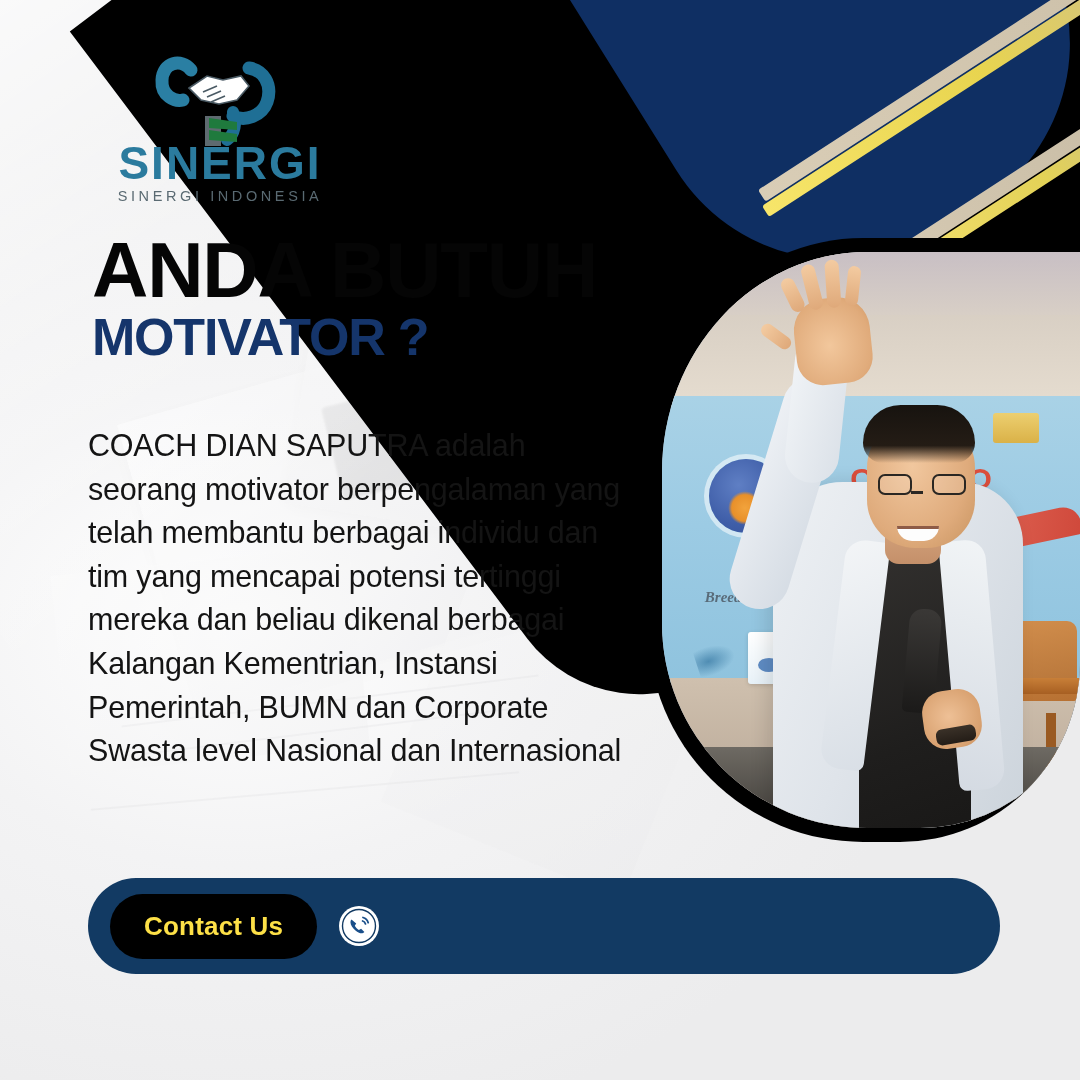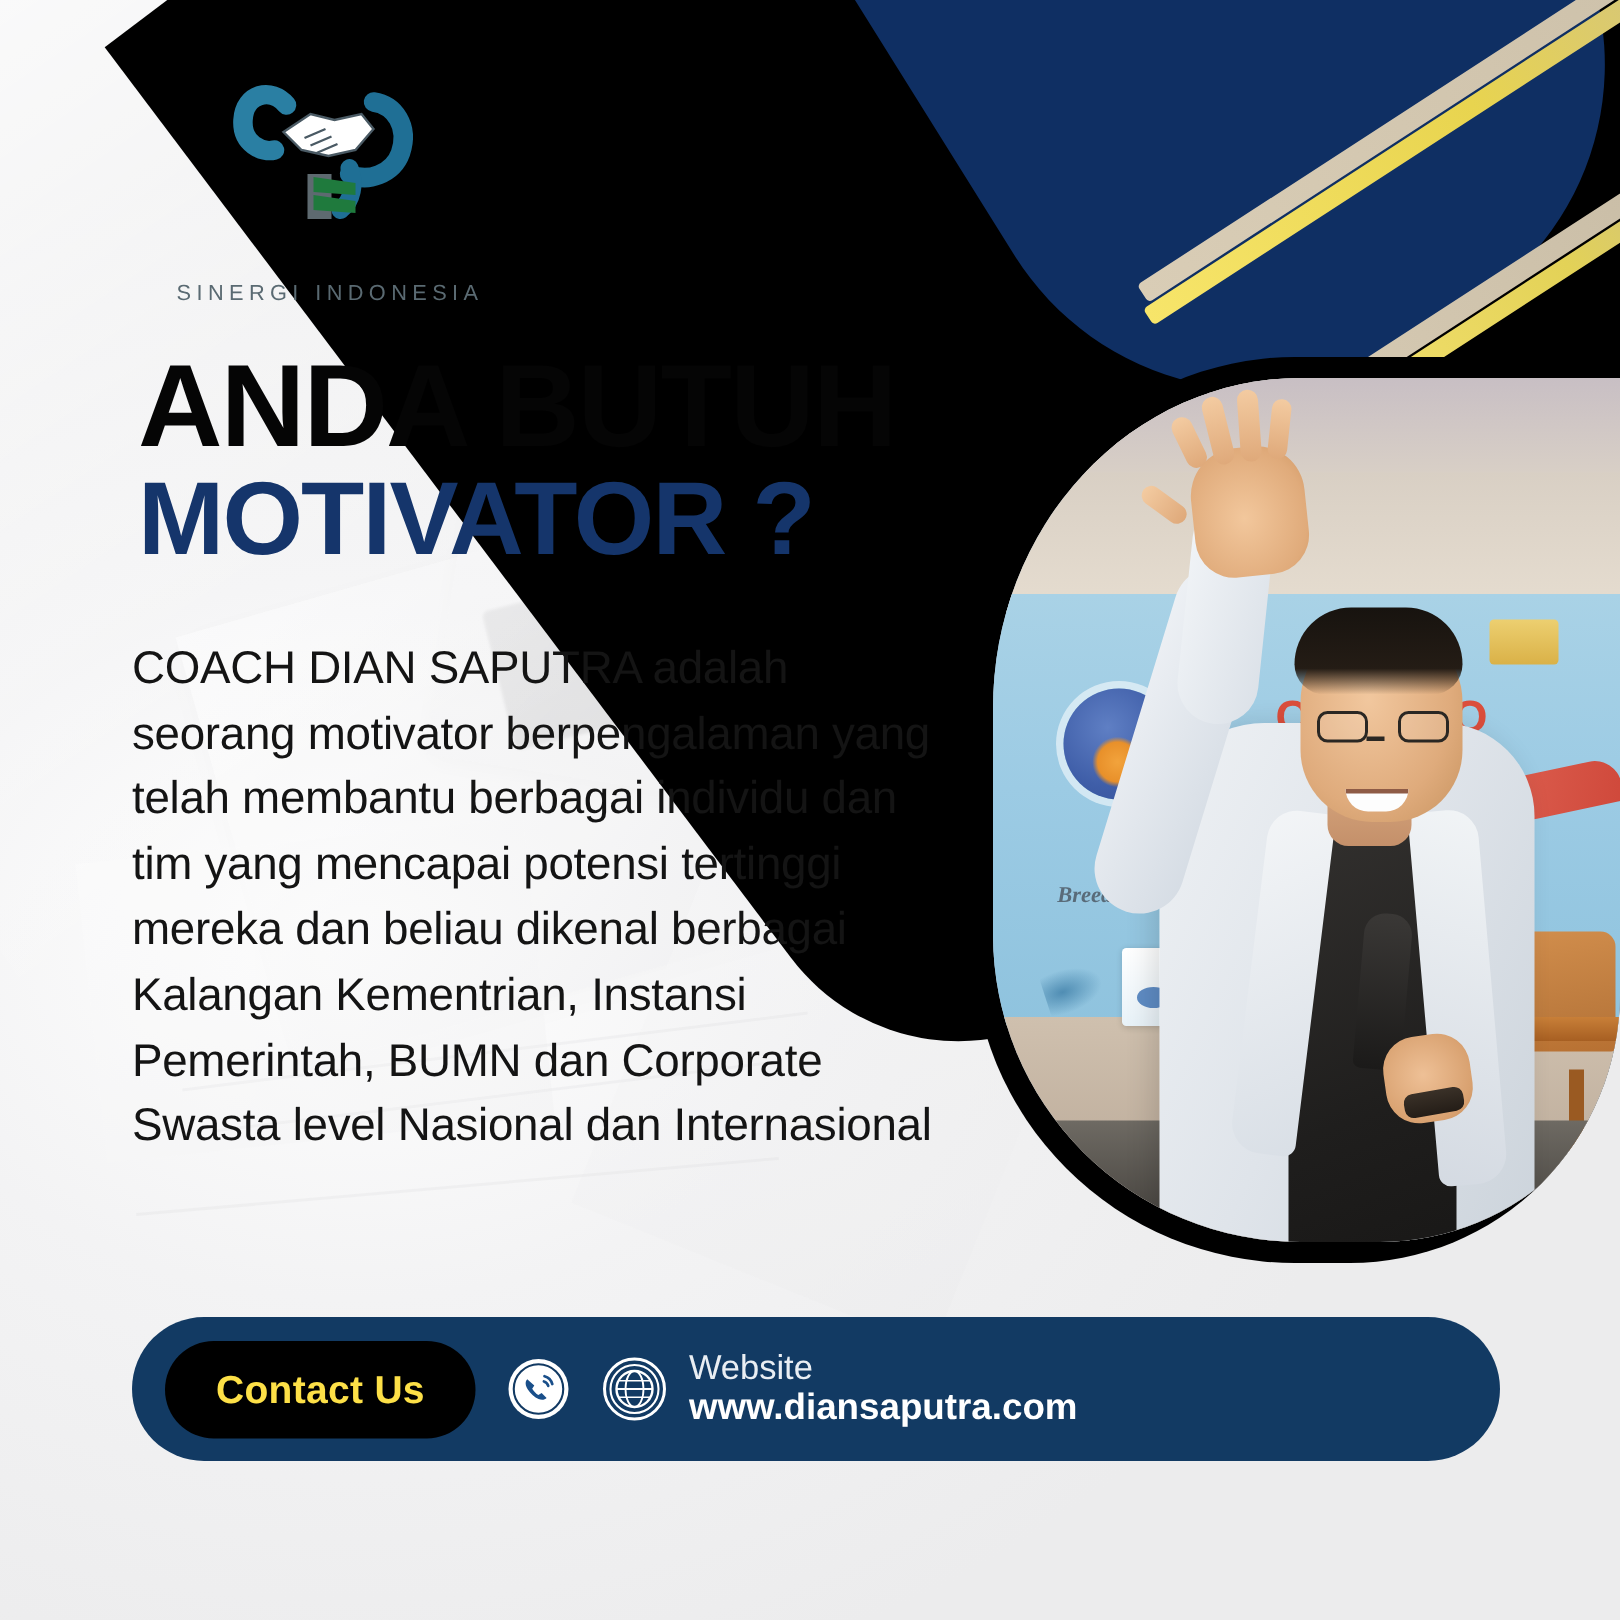--- a/index.html
+++ b/index.html
@@ -213,21 +213,21 @@
 
   
   .headline { position:absolute; left:92px; top:234px; width:600px; }
   .h-line1 {
     font-family:Liberation Sans, sans-serif;
     font-weight:700; font-size:78px; line-height:.93;
     letter-spacing:-1.2px; color:#050505; white-space:nowrap;
   }
   .h-line2 {
     font-family:"Liberation Sans", sans-serif;
-    font-weight:700; font-size:69px; line-height:1.02;
+    font-weight:700; font-size:52px; line-height:1.02;
     letter-spacing:-1.2px; color:#15356b; white-space:nowrap;
     margin-top:4px;
   }
 
   
   .body-copy {
     position:absolute; left:88px; top:424px; width:540px;
     font-family:"Liberation Sans", sans-serif;
     font-weight:400; font-size:30.5px; line-height:1.43;
     color:#141414; letter-spacing:-.2px;
@@ -364,20 +364,21 @@
           <path d="M44 36 L62 24 L78 28 L96 24 L104 34 L92 48 L74 52 L56 48 Z"></path>
           <path d="M58 40 L72 34 M62 45 L76 39 M66 50 L80 44"></path>
         </g>
         <rect x="60" y="64" width="16" height="30" fill="#5e6a70"></rect>
         <g fill="#1f7a3d">
           <polygon points="64,66 92,70 92,78 64,76"></polygon>
           <polygon points="64,78 92,82 92,90 64,88"></polygon>
         </g>
       </svg>
     </div>
+    <div class="logo-word">SINERGI</div>
     <div class="logo-sub">SINERGI INDONESIA</div>
   </div>
 
   <div class="headline">
     <div class="h-line1">ANDA BUTUH</div>
     <div class="h-line2">MOTIVATOR ?</div>
   </div>
 
   <div class="body-copy">COACH DIAN SAPUTRA adalah seorang motivator berpengalaman yang telah membantu berbagai individu dan tim yang mencapai potensi tertinggi mereka dan beliau dikenal berbagai Kalangan Kementrian, Instansi Pemerintah, BUMN dan Corporate Swasta level Nasional dan Internasional</div>
 
@@ -389,31 +390,15 @@
         <svg width="44" height="44" viewBox="0 0 44 44">
           <circle cx="22" cy="22" r="20" fill="#ffffff"></circle>
           <circle cx="22" cy="22" r="16.5" fill="none" stroke="#123a63" stroke-width="1.4"></circle>
           <path d="M14.5 15.5c-1.6 1.6-1.3 4.2.4 6.9 1.8 2.9 4.6 5.3 7.1 6.3 2.2.9 4.2.6 5.4-.7l-3.3-3.3-2.2 1.3c-1.4-.8-3.2-2.6-4.1-4.2l1.4-2.2z" fill="#1a4f8a"></path>
           <path d="M26 13.5a7.4 7.4 0 0 1 5.2 5.2" fill="none" stroke="#1a4f8a" stroke-width="1.8" stroke-linecap="round"></path>
           <path d="M25.6 17a4.3 4.3 0 0 1 2.9 2.9" fill="none" stroke="#1a4f8a" stroke-width="1.8" stroke-linecap="round"></path>
         </svg>
       </span>
     </div>
 
-    <div class="contact-item">
-      <span class="icon-circle">
-        <svg width="44" height="44" viewBox="0 0 44 44">
-          <circle cx="22" cy="22" r="20" fill="none" stroke="#ffffff" stroke-width="2"></circle>
-          <circle cx="22" cy="22" r="16" fill="none" stroke="#ffffff" stroke-width="1.4"></circle>
-          <circle cx="22" cy="22" r="12" fill="none" stroke="#ffffff" stroke-width="1.6"></circle>
-          <ellipse cx="22" cy="22" rx="6" ry="12" fill="none" stroke="#ffffff" stroke-width="1.2"></ellipse>
-          <line x1="10" y1="22" x2="34" y2="22" stroke="#ffffff" stroke-width="1.2"></line>
-          <path d="M11.6 16.5h20.8M11.6 27.5h20.8" fill="none" stroke="#ffffff" stroke-width="1.1"></path>
-        </svg>
-      </span>
-      <span class="contact-text">
-        <span class="ct-label">Website</span>
-        <span class="ct-value">www.diansaputra.com</span>
-      </span>
-    </div>
   </div>
 
 </div>
 
 </body></html>

